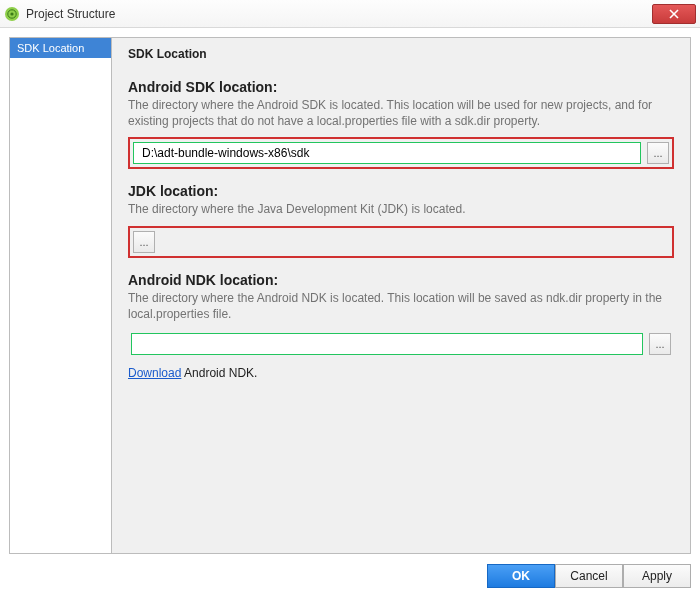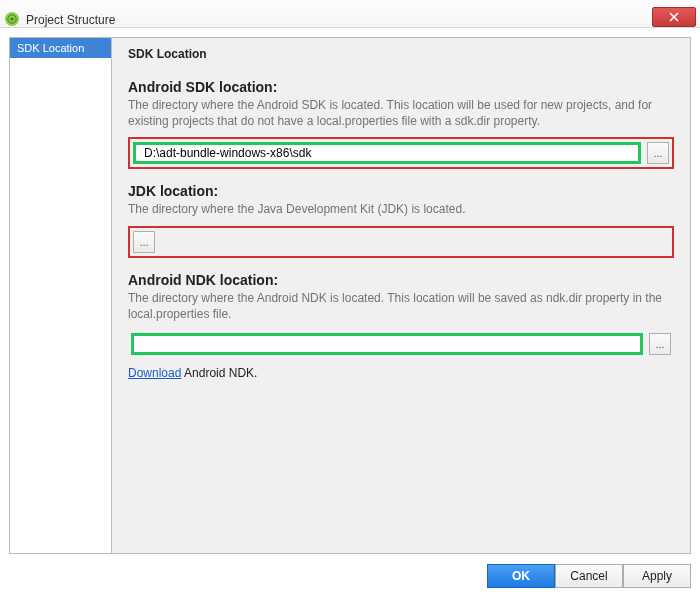--- a/index.html
+++ b/index.html
@@ -1,19 +1,19 @@
 <!DOCTYPE html>
 <html><head>
   <meta charset="utf-8">
   <style>
     * { box-sizing: border-box; margin: 0; padding: 0; font-family: "Segoe UI", Tahoma, sans-serif; }
     body { width: 700px; height: 597px; background: #fff; overflow: hidden; }
     
     .titlebar {
-      height: 28px; display: flex; align-items: flex-end; padding: 0 4px;
+      height: 28px; display: flex; align-items: center; padding: 8px 4px;
       background: linear-gradient(#fdfdfd, #f5f5f5);
       border-bottom: 1px solid #d9d9d9;
     }
     .titlebar .app-icon { width: 16px; height: 16px; margin-right: 6px; }
     .titlebar .title { font-size: 12px; color: #333; flex: 1; }
     .titlebar .close {
       width: 44px; height: 20px; display: flex; align-items: center; justify-content: center;
       background: linear-gradient(#e45858, #c83b3b); border: 1px solid #a12f2f;
       border-radius: 2px; color: #fff;
     }
@@ -29,21 +29,21 @@
     }
     .content { flex: 1; padding: 9px 16px; overflow: auto; color: #222; }
     .page-title { font-size: 12px; font-weight: bold; margin-bottom: 18px; }
     .section { margin-bottom: 14px; }
     .section-heading { font-size: 14px; font-weight: bold; margin-bottom: 2px; }
     .section-desc { font-size: 12px; color: #737373; line-height: 1.35; margin-bottom: 8px; }
     .field-row { display: flex; align-items: center; gap: 6px; padding: 3px; }
     .highlight { border: 2px solid #d03030; }
     .field-row input {
       flex: 1; height: 22px; font-size: 12px; padding: 0 8px;
-      background: #fff; border: 3px solid #22c55e; outline: none;
+      background: #fff; border: 1px solid #22c55e; outline: none;
     }
     .browse-btn {
       width: 22px; height: 22px; background: linear-gradient(#fbfbfb,#eaeaea);
       border: 1px solid #b0b0b0; font-size: 11px; color: #555;
       display: flex; align-items: center; justify-content: center; cursor: pointer;
     }
     .link { color: #1a5bcc; text-decoration: underline; cursor: pointer; }
     .dl { font-size: 12px; margin-top: 8px; }
 
     .button-bar {

